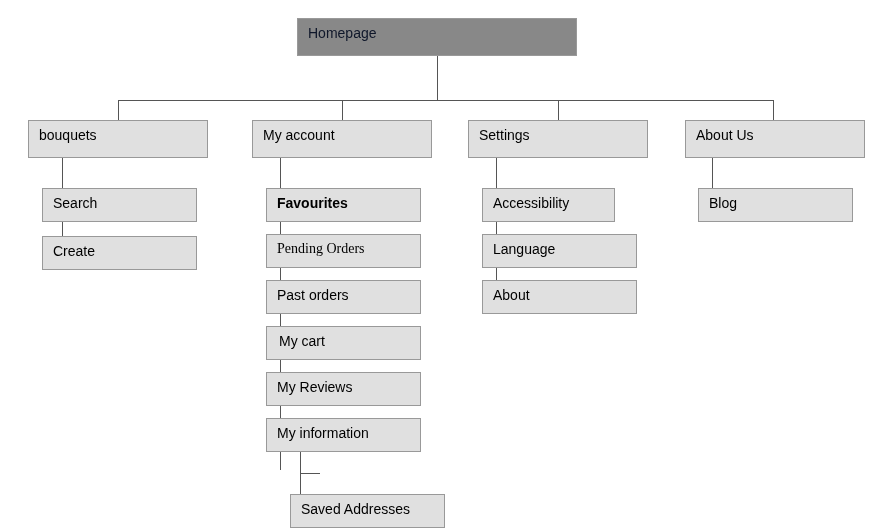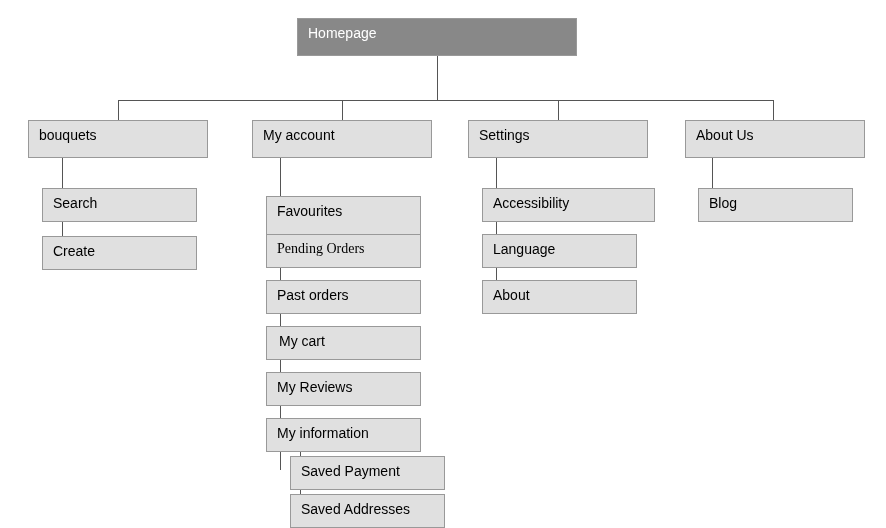--- a/index.html
+++ b/index.html
@@ -22,21 +22,21 @@
     .node {
       position: absolute;
       border: 1px solid #999;
       padding: 6px 10px;
       background: #e0e0e0;
       white-space: nowrap;
     }
 
     .node-dark {
       background: #888;
-      color: #ffffff;
+      color: #0f172a;
     }
 
     
     .hline, .vline {
       position: absolute;
       background: #555;
     }
     .hline { height: 1px; }
     .vline { width: 1px; }
   </style>
@@ -99,21 +99,21 @@
   </div>
 
   <div class="node" style="left:42px; top:188px; width:155px; height:34px;">
     <span>Search</span>
   </div>
 
   <div class="node" style="left:42px; top:236px; width:155px; height:34px;">
     <span>Create</span>
   </div>
 
-  <div class="node" style="left:266px; top:196px; width:155px; height:44px;">
+  <div class="node" style="left:266px; top:188px; width:155px; height:34px;font-weight:bold;">
     <span>Favourites</span>
   </div>
 
   <div class="node" style="left:266px; top:234px; width:155px; height:34px;font-family:Liberation Serif, serif;">
     <span>Pending Orders</span>
   </div>
 
   <div class="node" style="left:266px; top:280px; width:155px; height:34px;">
     <span>Past orders</span>
   </div>
@@ -123,29 +123,26 @@
   </div>
 
   <div class="node" style="left:266px; top:418px; width:155px; height:34px;">
     <span>My information</span>
   </div>
 
   <div class="node" style="left:266px; top:372px; width:155px; height:34px;">
     <span>My Reviews</span>
   </div>
 
-  <div class="node" style="left:290px; top:456px; width:155px; height:34px;">
-    <span>Saved Payment</span>
-  </div>
 
   <div class="node" style="left:290px; top:494px; width:155px; height:34px;">
     <span>Saved Addresses</span>
   </div>
 
-  <div class="node" style="left:482px; top:188px; width:173px; height:34px;">
+  <div class="node" style="left:482px; top:188px; width:133px; height:34px;">
     <span>Accessibility</span>
   </div>
 
   <div class="node" style="left:482px; top:234px; width:155px; height:34px;">
     <span>Language</span>
   </div>
 
   <div class="node" style="left:482px; top:280px; width:155px; height:34px;">
     <span>About</span>
   </div>

